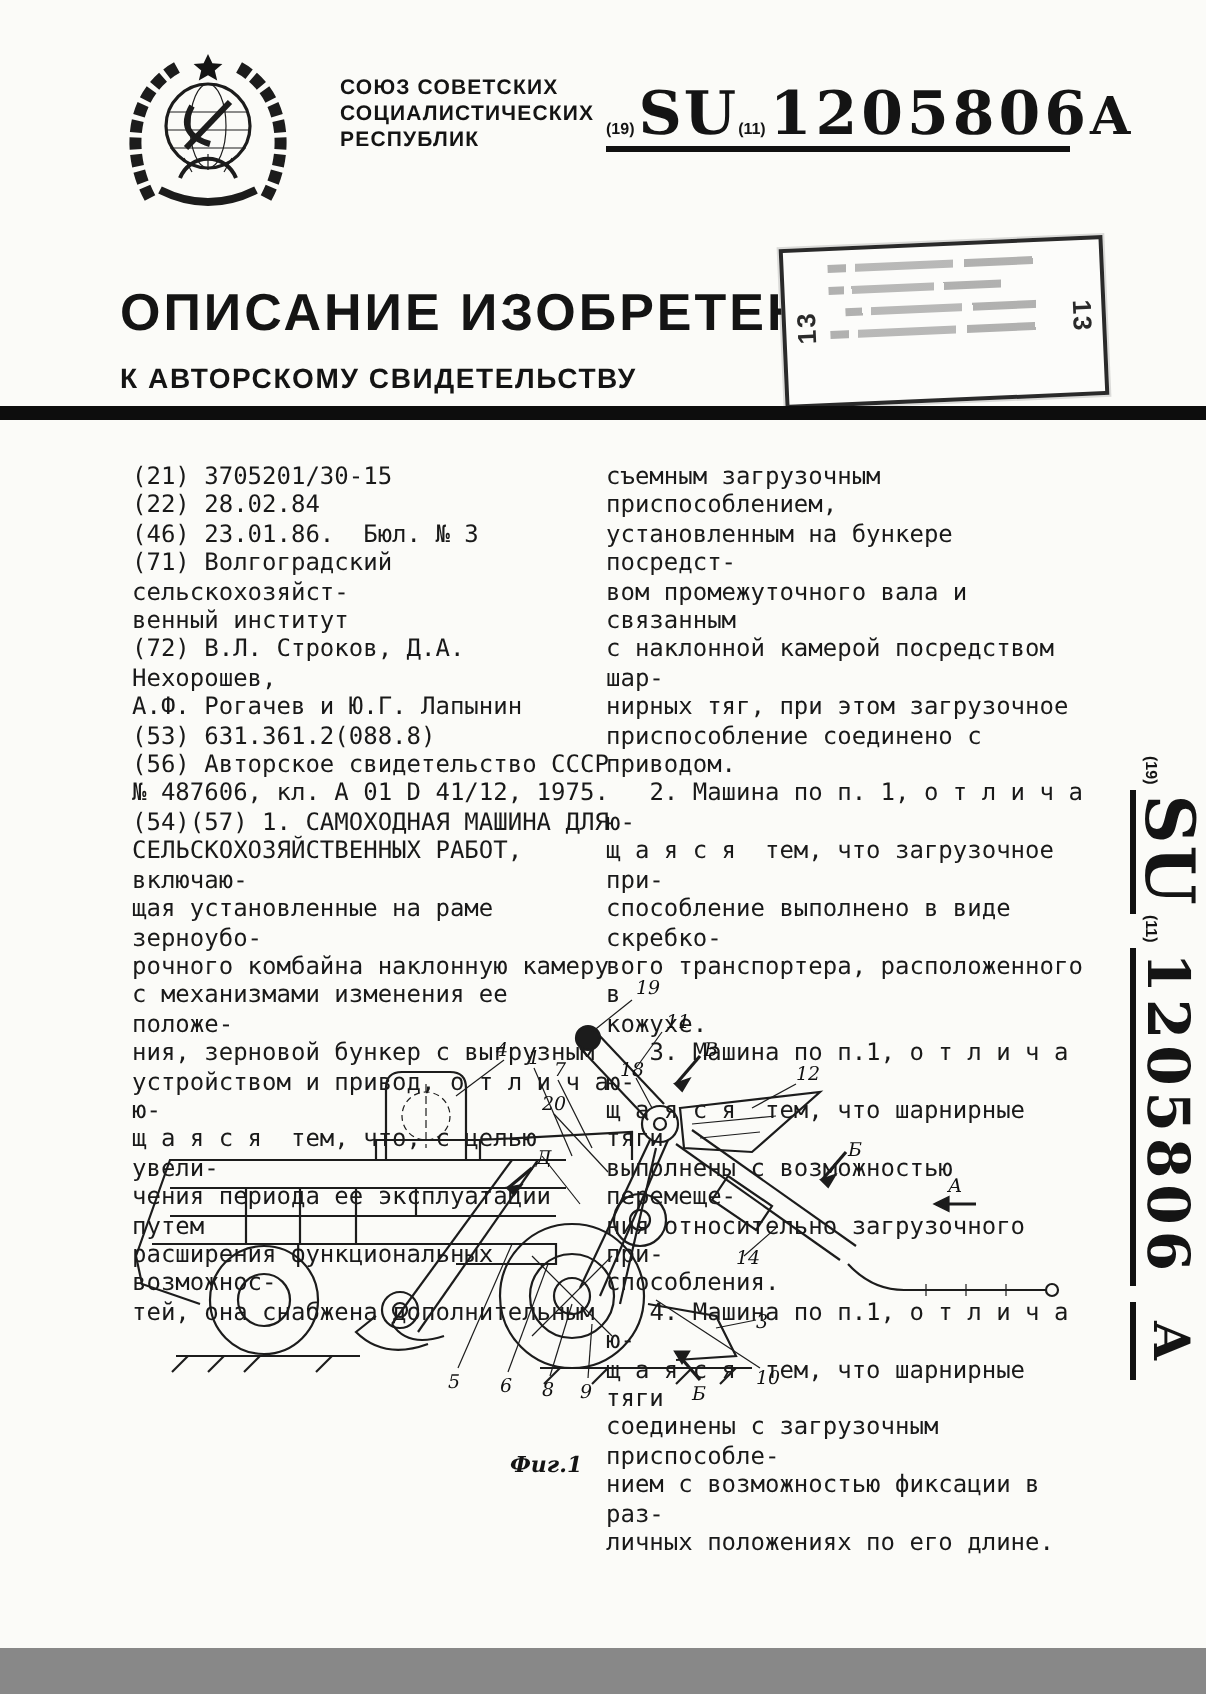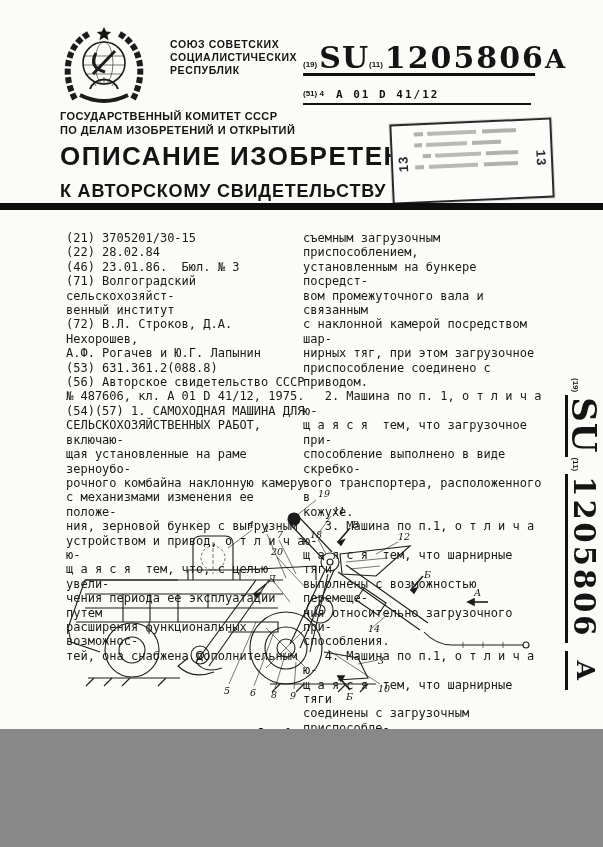--- a/index.html
+++ b/index.html
@@ -1,18 +1,18 @@
 <!DOCTYPE html>
 <html><head>
 <meta charset="utf-8">
 <style>
   html,body{margin:0;padding:0;}
   body{background:#888;}
   #page{
-    position:relative; width:603px; height:729px; margin:0 auto;
+    position:relative; width:603px; height:824px; margin:0 auto;
     background:#fbfbf8; color:#141414; overflow:hidden;
     font-family:"Liberation Sans", sans-serif;
   }
   
   .emblem{position:absolute; left:60px; top:25px;}
   .country{
     position:absolute; left:170px; top:38px;
     font-size:10.5px; font-weight:bold; line-height:13px;
     letter-spacing:.6px; white-space:pre-line;
   }
@@ -33,21 +33,21 @@
   .committee{
     position:absolute; left:60px; top:110px;
     font-size:11px; font-weight:bold; line-height:13.5px; letter-spacing:.4px; white-space:pre-line;
   }
   .doctitle{
     position:absolute; left:60px; top:141px;
     font-size:26px; font-weight:bold; letter-spacing:1.5px; white-space:nowrap;
   }
   .docsub{
     position:absolute; left:60px; top:181px;
-    font-size:18px; font-weight:bold; letter-spacing:.8px;
+    font-size:14px; font-weight:bold; letter-spacing:.8px;
   }
   .rule{position:absolute; left:0; top:203px; width:603px; height:7px; background:#0d0d0d;}
   
   .stamp{
     position:absolute; left:391px; top:121px; width:158px; height:76px;
     border:2.5px solid #2a2a2a; transform:rotate(-2.5deg); background:#fcfcfa;
     box-shadow:0 0 0 1px rgba(40,40,40,.15);
   }
   .stamp .fade{height:4px; margin:7px 22px 0 22px; opacity:.45;
     background:linear-gradient(90deg,#555 0 8%, transparent 8% 12%, #666 12% 55%, transparent 55% 60%, #555 60% 90%, transparent 90%);}
@@ -115,27 +115,21 @@
 РЕСПУБЛИК</div>
 
   <div class="pubrow">
     <span class="tinycode">(19)</span>
     <span class="su">SU</span>
     <span class="tinycode">(11)</span>
     <span class="pubnum">1205806</span>
     <span class="kind">A</span>
   </div>
 
-  <div class="ipcrow">
-    <span class="tinycode">(51) 4</span>
-    <span class="ipc">A 01 D 41/12</span>
-  </div>
-
-  <div class="committee">ГОСУДАРСТВЕННЫЙ КОМИТЕТ СССР
-ПО ДЕЛАМ ИЗОБРЕТЕНИЙ И ОТКРЫТИЙ</div>
+
   <div class="doctitle">ОПИСАНИЕ ИЗОБРЕТЕНИЯ</div>
   <div class="docsub">К АВТОРСКОМУ СВИДЕТЕЛЬСТВУ</div>
 
   <div class="stamp">
     <div class="fade"></div>
     <div class="fade"></div>
     <div class="fade"></div>
     <div class="fade"></div>
     <span class="stampmark l">13</span>
     <span class="stampmark r">13</span>

